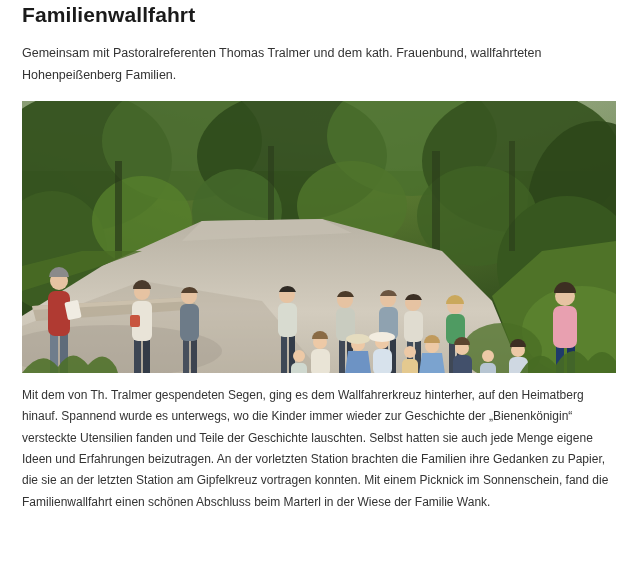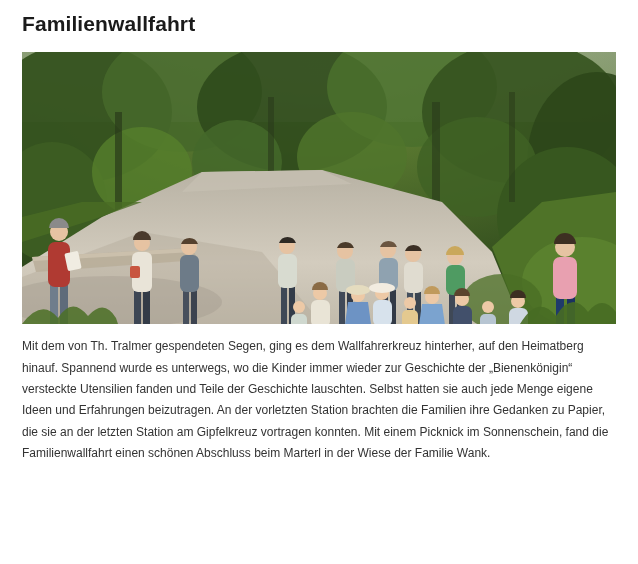--- a/index.html
+++ b/index.html
@@ -11,21 +11,21 @@
     width: 638px;
     height: 564px;
     font-family: "Liberation Sans", sans-serif;
     color: #333333;
     overflow: hidden;
   }
   .page {
     width: 638px;
     height: 564px;
     box-sizing: border-box;
-    padding: 11px 22px 0 22px;
+    padding: 2px 22px 0 22px;
     position: relative;
     border-radius: 6px;
   }
   .article-title {
     font-size: 21px;
     font-weight: bold;
     color: #1a1a1a;
     margin: 0 0 16px 0;
     letter-spacing: 0.1px;
     line-height: 1.2;
@@ -59,20 +59,21 @@
     text-align: left;
   }
 </style>
 </head>
 <body>
 
 <div class="page">
 
   <h1 class="article-title">Familienwallfahrt</h1>
 
+  <p class="lead-paragraph">Gemeinsam mit Pastoralreferenten Thomas Tralmer und dem kath. Frauenbund, wallfahrteten Hohenpeißenberg Familien.</p>
 
   <div class="photo-frame">
     <svg class="photo-svg" viewBox="0 0 594 272" preserveAspectRatio="none">
       <defs>
         <linearGradient id="skyGrad" x1="0" y1="0" x2="0" y2="1">
           <stop offset="0%" stop-color="#dfe6d6"></stop>
           <stop offset="100%" stop-color="#b9c8a6"></stop>
         </linearGradient>
         <linearGradient id="pathGrad" x1="0" y1="0" x2="0" y2="1">
           <stop offset="0%" stop-color="#b8b2a4"></stop>

